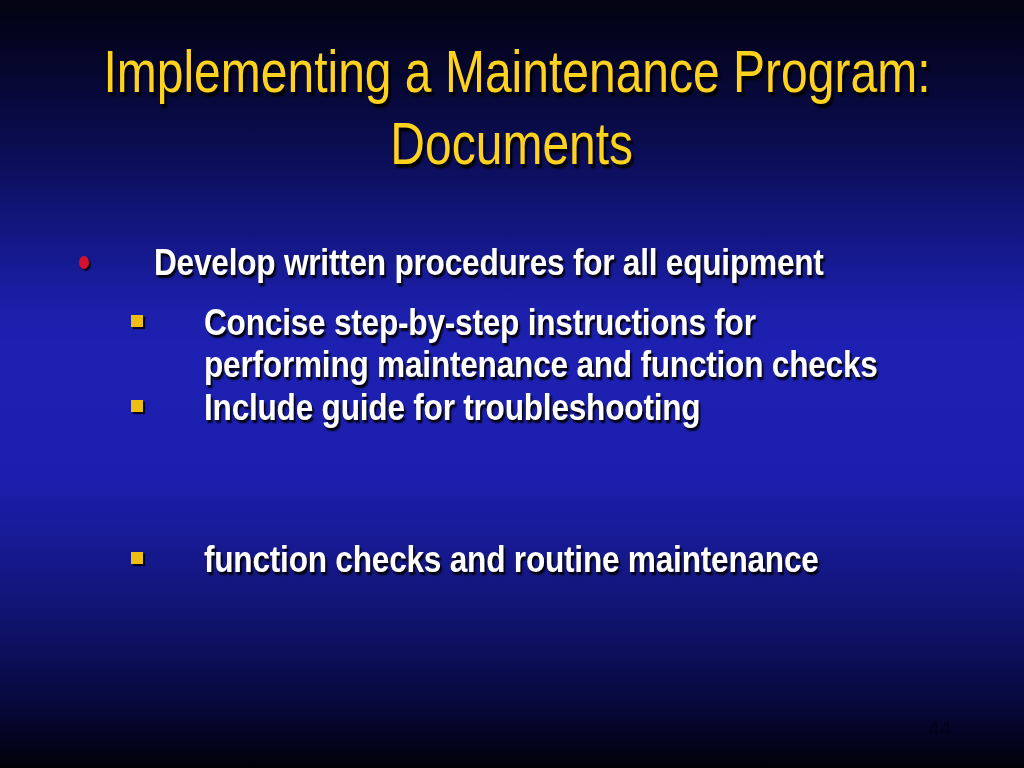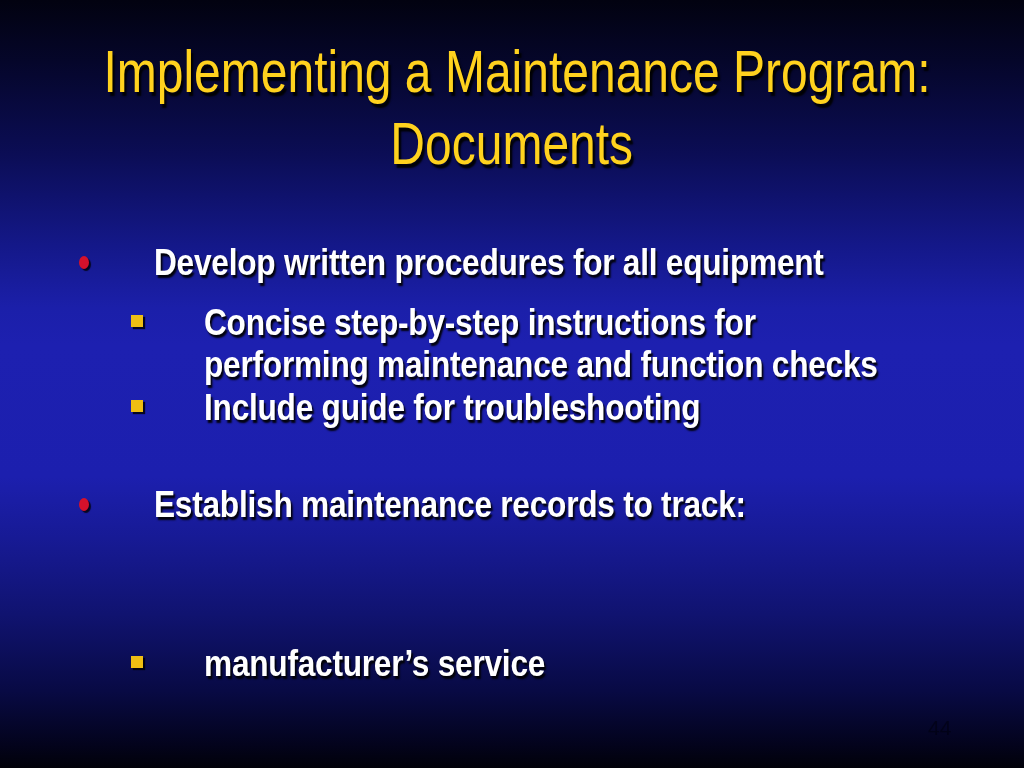--- a/index.html
+++ b/index.html
@@ -119,27 +119,23 @@
     <span class="bullet-l2"></span>
     <span class="txt">Concise step-by-step instructions for
 performing maintenance and function checks</span>
   </div>
 
   <div class="row lvl2" style="top:387px">
     <span class="bullet-l2"></span>
     <span class="txt">Include guide for troubleshooting</span>
   </div>
 
-  <div class="row lvl1" style="top:484px">
-    <span class="bullet-l1"></span>
-    <span class="txt">Establish maintenance records to track:</span>
+
+  <div class="row lvl2" style="top:539px">
+    <span class="bullet-l2"></span>
+    <span class="txt">function checks and routine maintenance</span>
   </div>
 
 
-
-  <div class="row lvl2" style="top:643px">
-    <span class="bullet-l2"></span>
-    <span class="txt">manufacturer’s service</span>
-  </div>
 
   <div id="page-num">44</div>
 
 </div>
 
 </body></html>

